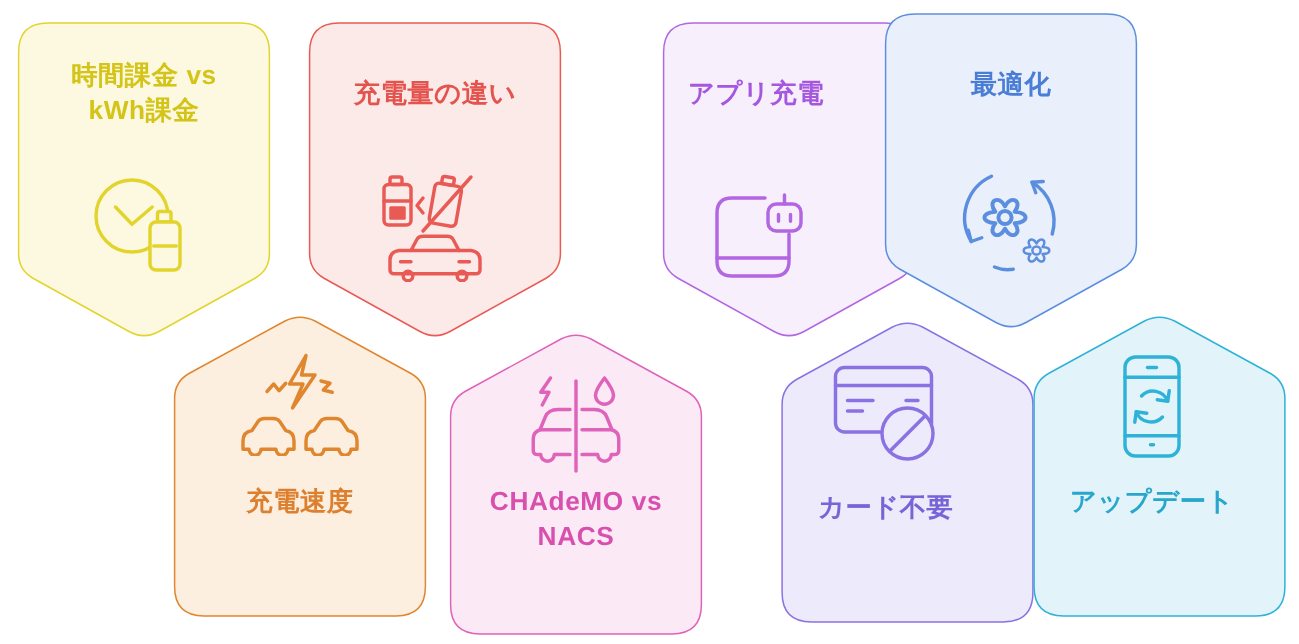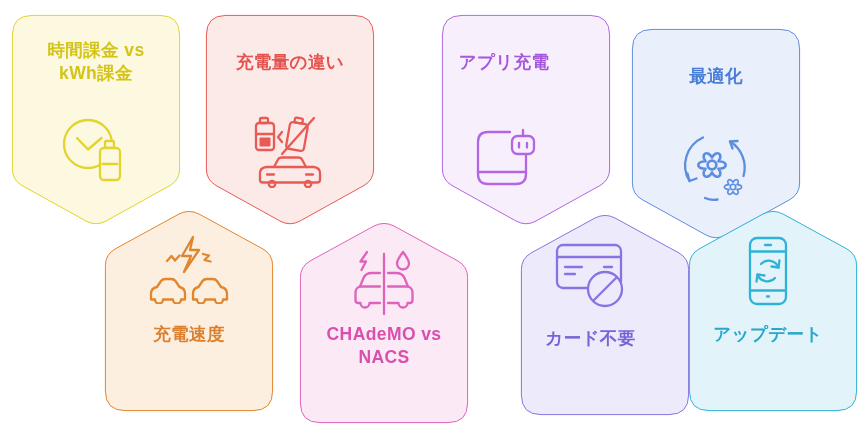--- a/index.html
+++ b/index.html
@@ -90,21 +90,21 @@
       <svg width="72" height="64" viewBox="0 0 72 64">
         <path d="M 42 6 H 20 Q 10 6 10 16 V 48 Q 10 58 20 58 H 48 Q 58 58 58 48 V 30"></path>
         <path d="M 10 46 H 58"></path>
         <rect x="44" y="10" width="22" height="18" rx="5.5"></rect>
         <path d="M 55 10 V 4"></path>
         <path d="M 51 17 v 4.5 M 59 17 v 4.5"></path>
       </svg>
     </div>
   </div>
 
-  <div class="card top" style="left:589px; top:28px;margin-left:42px; --stroke:#5c8edf; --fill:#e9effb; --text:#4a7ed6;">
+  <div class="card top" style="left:589px; top:8px; --stroke:#5c8edf; --fill:#e9effb; --text:#4a7ed6;">
     <svg class="shape" width="170" height="214" viewBox="0 0 170 214">
         <use href="#banner-down" fill="var(--fill)" stroke="var(--stroke)"></use>
       </svg>
     <div class="card-title">最適化</div>
     <div class="icon-wrap" style="top:104px">
       <svg width="78" height="74" viewBox="0 0 78 74">
         <g transform="translate(35,33) scale(1.15)">
             <use href="#gearp"></use>
             <circle r="3.8"></circle>
           </g>
@@ -114,21 +114,21 @@
           </g>
         <path d="M 26 5.5 A 30.5 30.5 0 0 0 12.5 49"></path>
         <path d="M 12.5 49 L 10.5 41.5 M 12.5 49 L 19.5 46.5"></path>
         <path d="M 66.5 44 A 30.5 30.5 0 0 0 53 9.5"></path>
         <path d="M 53 9.5 L 60.5 9 M 53 9.5 L 55.5 16.5"></path>
         <path d="M 28 66 Q 34 68.5 40.5 67.5"></path>
       </svg>
     </div>
   </div>
 
-  <div class="card bottom" style="left:104px; top:208px; --stroke:#e0862f; --fill:#fcefdf; --text:#dc8030;">
+  <div class="card bottom" style="left:115px; top:208px; --stroke:#e0862f; --fill:#fcefdf; --text:#dc8030;">
     <svg class="shape" width="170" height="205" viewBox="0 0 170 205">
         <use href="#banner-up" fill="var(--fill)" stroke="var(--stroke)"></use>
       </svg>
     <div class="card-title">充電速度</div>
     <div class="icon-wrap" style="top:26px">
       <svg width="84" height="70" viewBox="0 0 84 70">
         <path d="M 46 3 L 35 22 H 44 L 37 38 L 52 16 H 43 L 46 3 Z"></path>
         <path d="M 20 27 l 4.5 -5 l 3.5 4.5 l 4.5 -5"></path>
         <path d="M 56 20 l 6 1.5 l -4.5 4.5 l 6 1.5"></path>
         <use href="#car5"></use>

